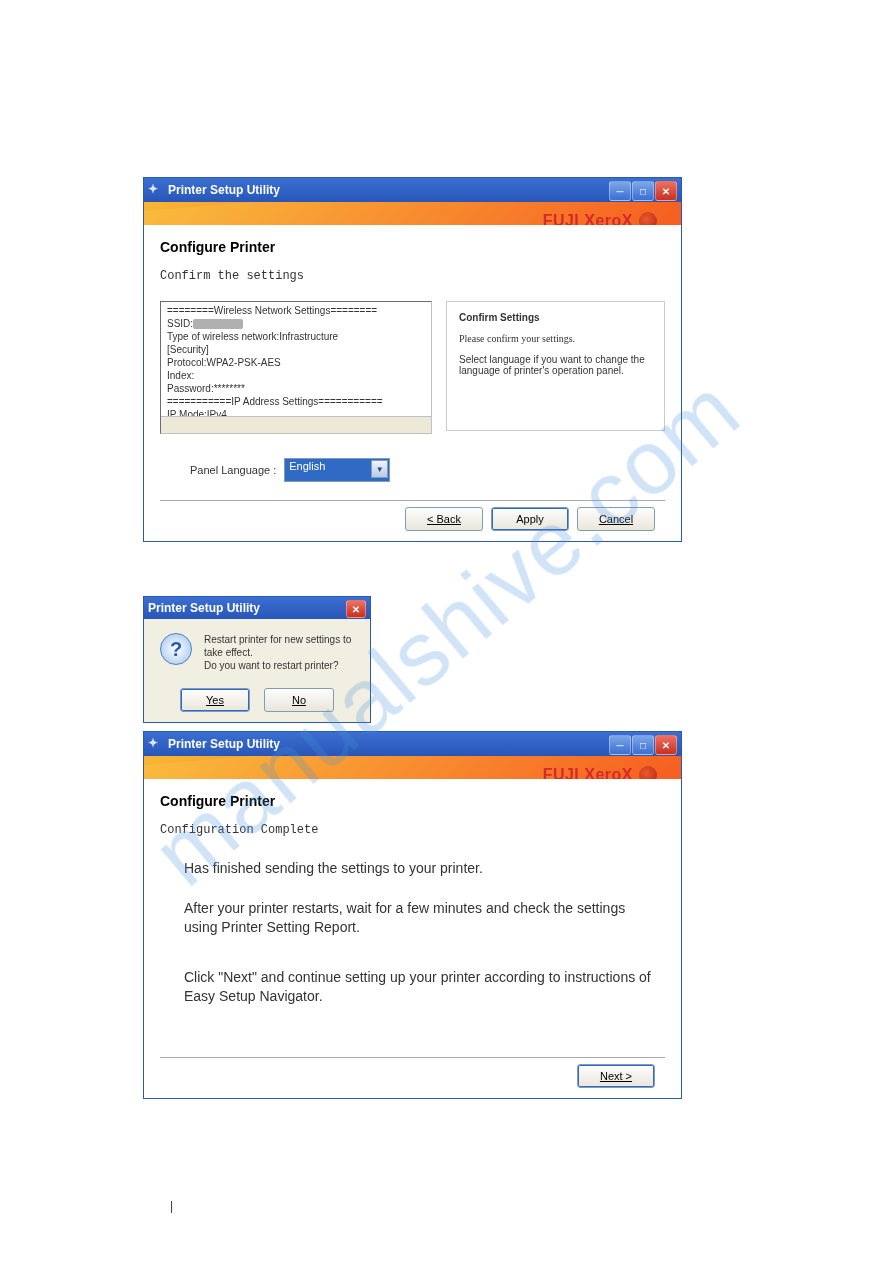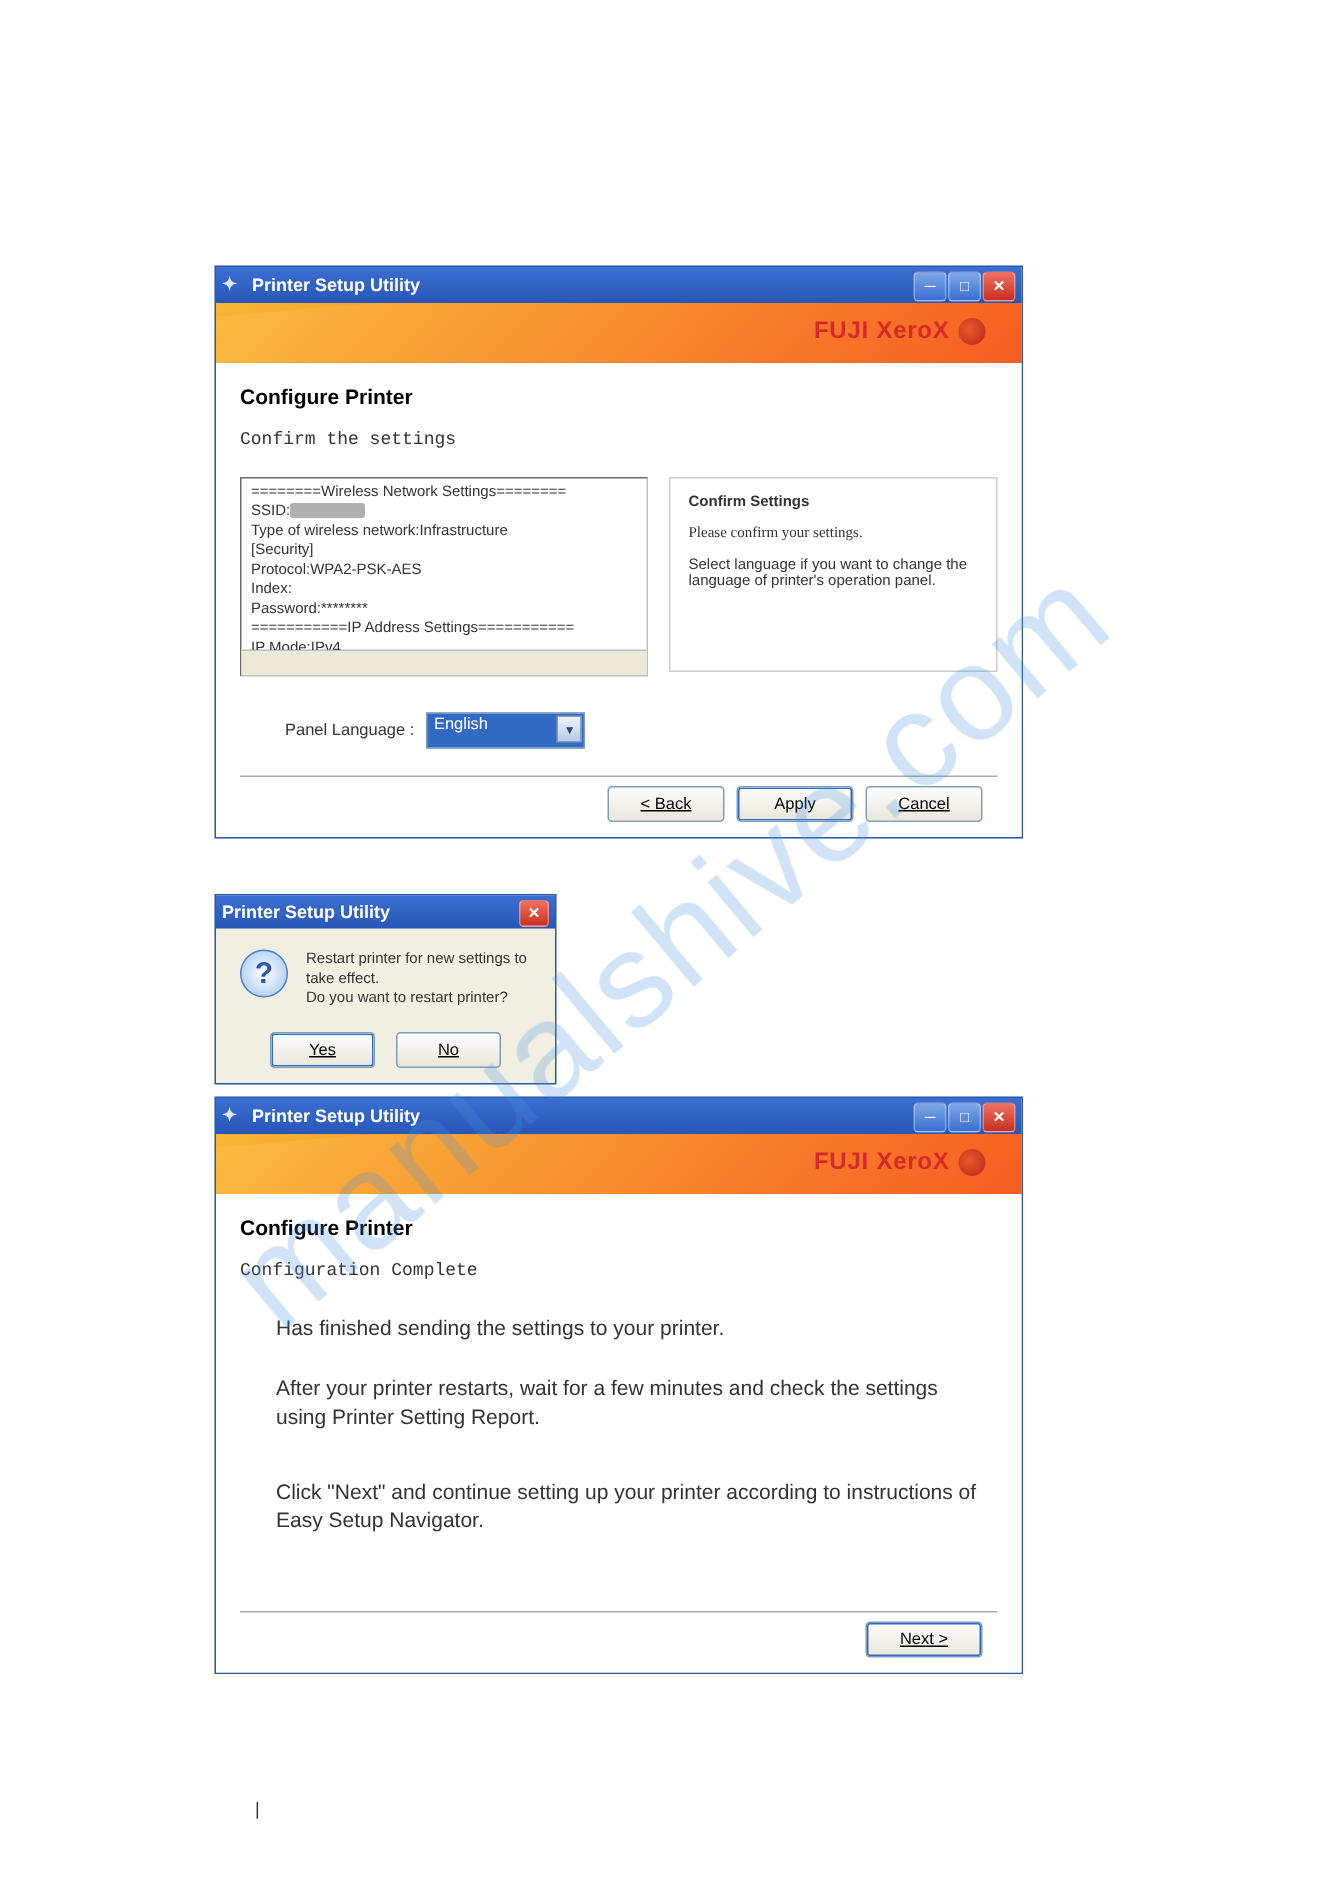--- a/index.html
+++ b/index.html
@@ -65,21 +65,21 @@
     align-items: center;
     justify-content: center;
     font-size: 10px;
     color: #fff;
     cursor: pointer;
   }
   .tb-btn.close-btn {
     background: linear-gradient(#f07060, #c83020);
   }
   .brandbar {
-    height: 40px;
+    height: 23px;
     background: linear-gradient(135deg, #f7b733 0%, #fc4a1a 100%);
     position: relative;
     overflow: hidden;
   }
   .brandbar::before {
     content: '';
     position: absolute;
     top: -20px;
     left: -40px;
     width: 140%;

